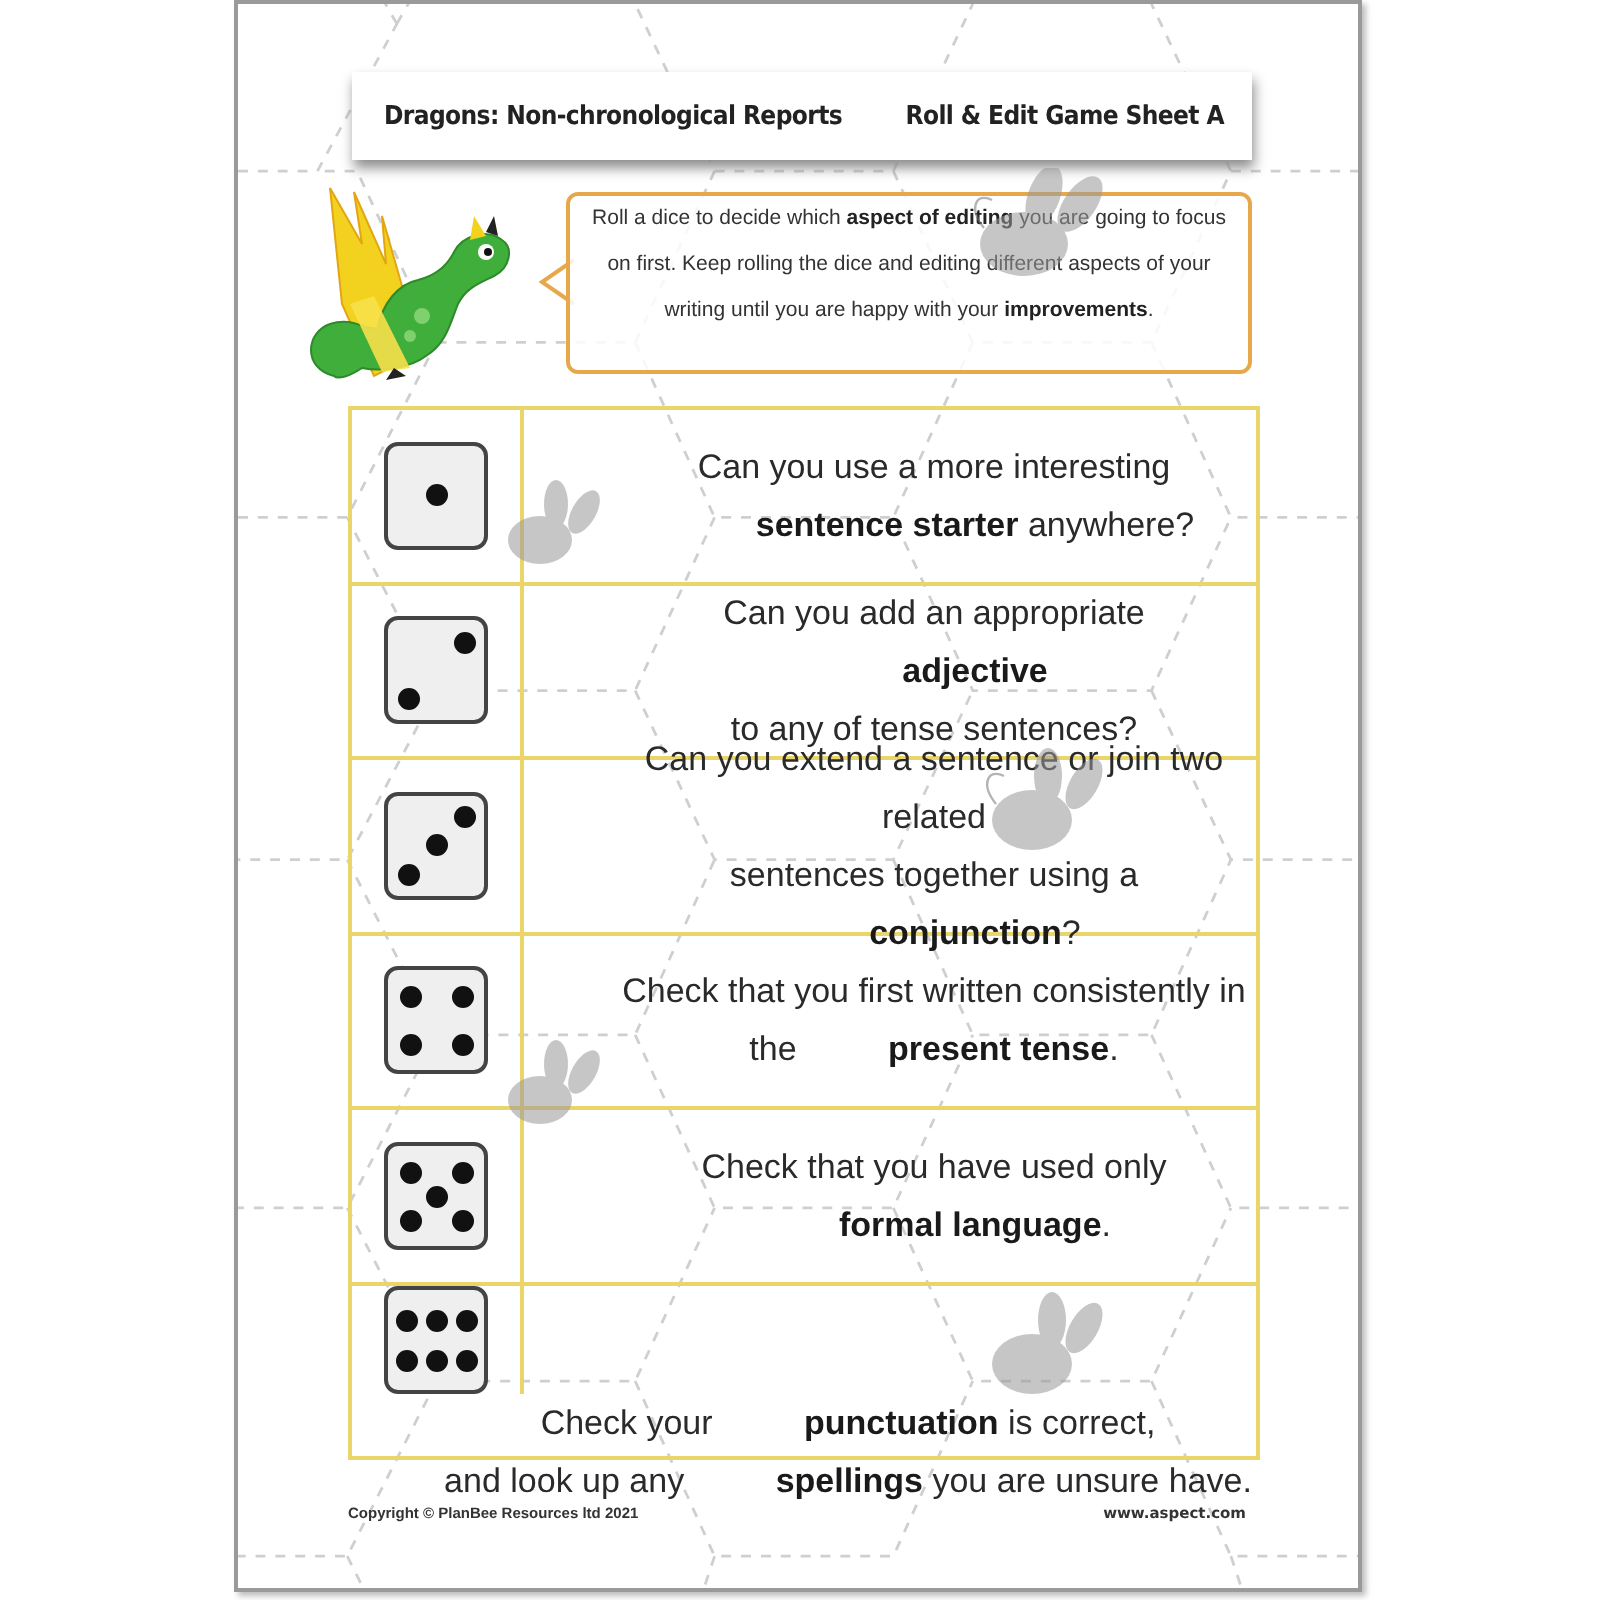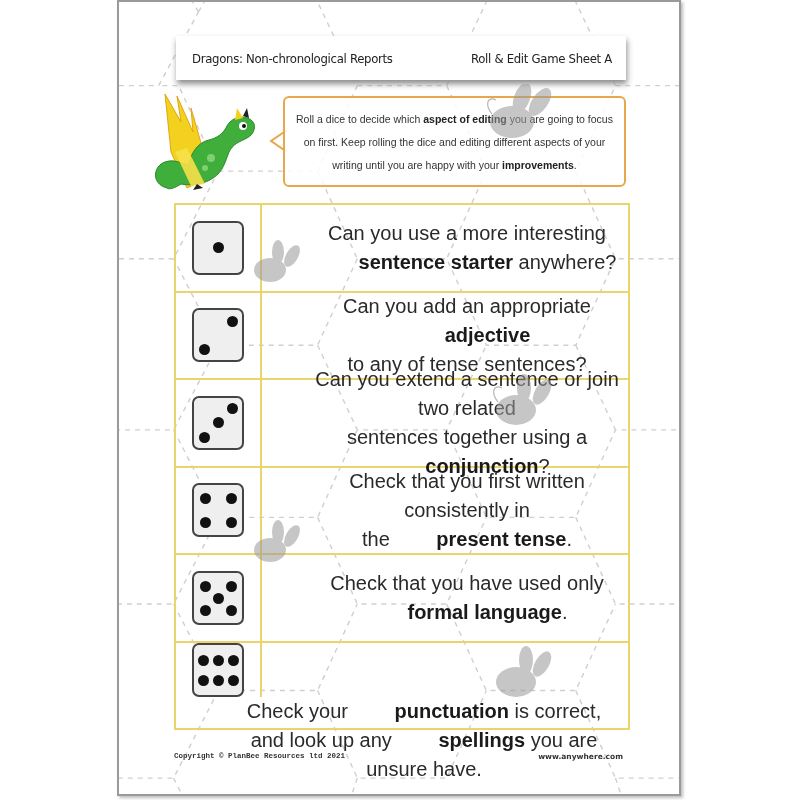--- a/index.html
+++ b/index.html
@@ -3,37 +3,37 @@
 <meta charset="utf-8">
 <style>
   html, body { margin:0; padding:0; }
   body { width:800px; height:800px; background:#ffffff; position:relative; overflow:hidden; font-family:"DejaVu Sans", sans-serif; }
   .page { position:absolute; left:117px; top:0; width:564px; height:796px; background:#fff;
           border:2px solid #9a9a9a; box-shadow: 2px 2px 3px #bdbdbd; box-sizing:border-box; overflow:hidden; }
   .bgpattern { position:absolute; left:0; top:0; width:100%; height:100%; }
   .header { position:absolute; left:57px; top:34px; width:450px; height:44px; background:#fff;
             box-shadow: 1px 4px 6px #8c8c8c; display:flex; align-items:center; justify-content:space-between;
             padding:0 14px 0 16px; box-sizing:border-box; }
-  .header span { font-family:"DejaVu Sans Condensed","DejaVu Sans", sans-serif; font-weight:normal; font-size:13px; color:#222; letter-spacing:-0.3px; }
+  .header span { font-family:"DejaVu Sans Condensed","DejaVu Sans", sans-serif; font-weight:bold; font-size:13px; color:#222; letter-spacing:-0.3px; }
   .dragon { position:absolute; left:28px; top:90px; width:122px; height:100px; }
   .bubble { position:absolute; left:164px; top:94px; width:343px; height:91px; border:2px solid #e6a84a;
             border-radius:6px; background:rgba(255,255,255,0.85); box-sizing:border-box;
-            padding:10px 10px; text-align:center; font-size:10.5px; line-height:23px; color:#333; font-family:"Liberation Sans", sans-serif; }
+            padding:0 10px; text-align:center; font-size:10.5px; line-height:23px; color:#333; font-family:"Liberation Sans", sans-serif; }
   .bubble b { font-weight:bold; color:#222; }
   .tail { position:absolute; left:150px; top:126px; width:18px; height:26px; }
   .grid { position:absolute; left:55px; top:201px; width:456px; border:2px solid #ead56a; box-sizing:border-box; }
   .row { display:flex; height:87.5px; border-bottom:2px solid #ead56a; box-sizing:border-box; }
   .row:last-child { border-bottom:none; height:85px;flex-direction:column; }
   .diecell { width:86px; border-right:2px solid #ead56a; display:flex; align-items:center; justify-content:center; box-sizing:border-box; }
   .die { width:52px; height:54px; border:2px solid #444; border-radius:7px; background:#efefef; position:relative; box-sizing:border-box; }
   .pip { position:absolute; width:11px; height:11px; background:#111; border-radius:50%; }
   .txtcell { flex:1; display:flex; flex-direction:column; align-items:center; justify-content:center; text-align:center;
-             font-family:"Liberation Sans", sans-serif; font-size:20px; line-height:29px; color:#2a2a2a;padding-left:44px; }
+             font-family:"Liberation Sans", sans-serif; font-size:17px; line-height:29px; color:#2a2a2a;padding-left:44px; }
   .txtcell b { font-weight:bold; color:#1a1a1a;margin-left:41px; }
-  .footer-left { position:absolute; left:55px; top:750px; font-size:7.5px; font-weight:bold; color:#333; font-family:Liberation Mono, monospace; }
+  .footer-left { position:absolute; left:55px; top:750px; font-size:7.5px; font-weight:bold; color:#333; font-family:Liberation Sans, sans-serif; }
   .footer-right { position:absolute; right:56px; top:750px; font-size:7.5px; font-weight:bold; color:#333; font-family:"DejaVu Sans", sans-serif; }
   .bee { position:absolute; opacity:0.55; }
 </style>
 </head>
 <body>
 
 <div class="page">
   <svg class="bgpattern" viewBox="0 0 564 796" preserveAspectRatio="none">
     <g stroke="#cfcfcf" stroke-width="1.4" stroke-dasharray="5,5" fill="none">
       <path d="M0 84 L40 84 L80 10 M80 10 L120 -60"></path>
@@ -203,14 +203,14 @@
       <ellipse cx="34" cy="12" rx="6" ry="12" fill="#999"></ellipse>
       <ellipse cx="48" cy="16" rx="6" ry="12" fill="#999" transform="rotate(30 48 16)"></ellipse>
   </svg>
   <svg class="bee" style="left:365px;top:644px;width:70px;height:60px" viewBox="0 0 70 60">
     <ellipse cx="32" cy="36" rx="20" ry="15" fill="#999"></ellipse>
       <ellipse cx="42" cy="14" rx="7" ry="14" fill="#999"></ellipse>
       <ellipse cx="58" cy="18" rx="7" ry="14" fill="#999" transform="rotate(30 58 18)"></ellipse>
   </svg>
 
   <div class="footer-left">Copyright © PlanBee Resources ltd 2021</div>
-  <div class="footer-right">www.anywhere.com</div>
+  <div class="footer-right">www.aspect.com</div>
 </div>
 
 </body></html>

